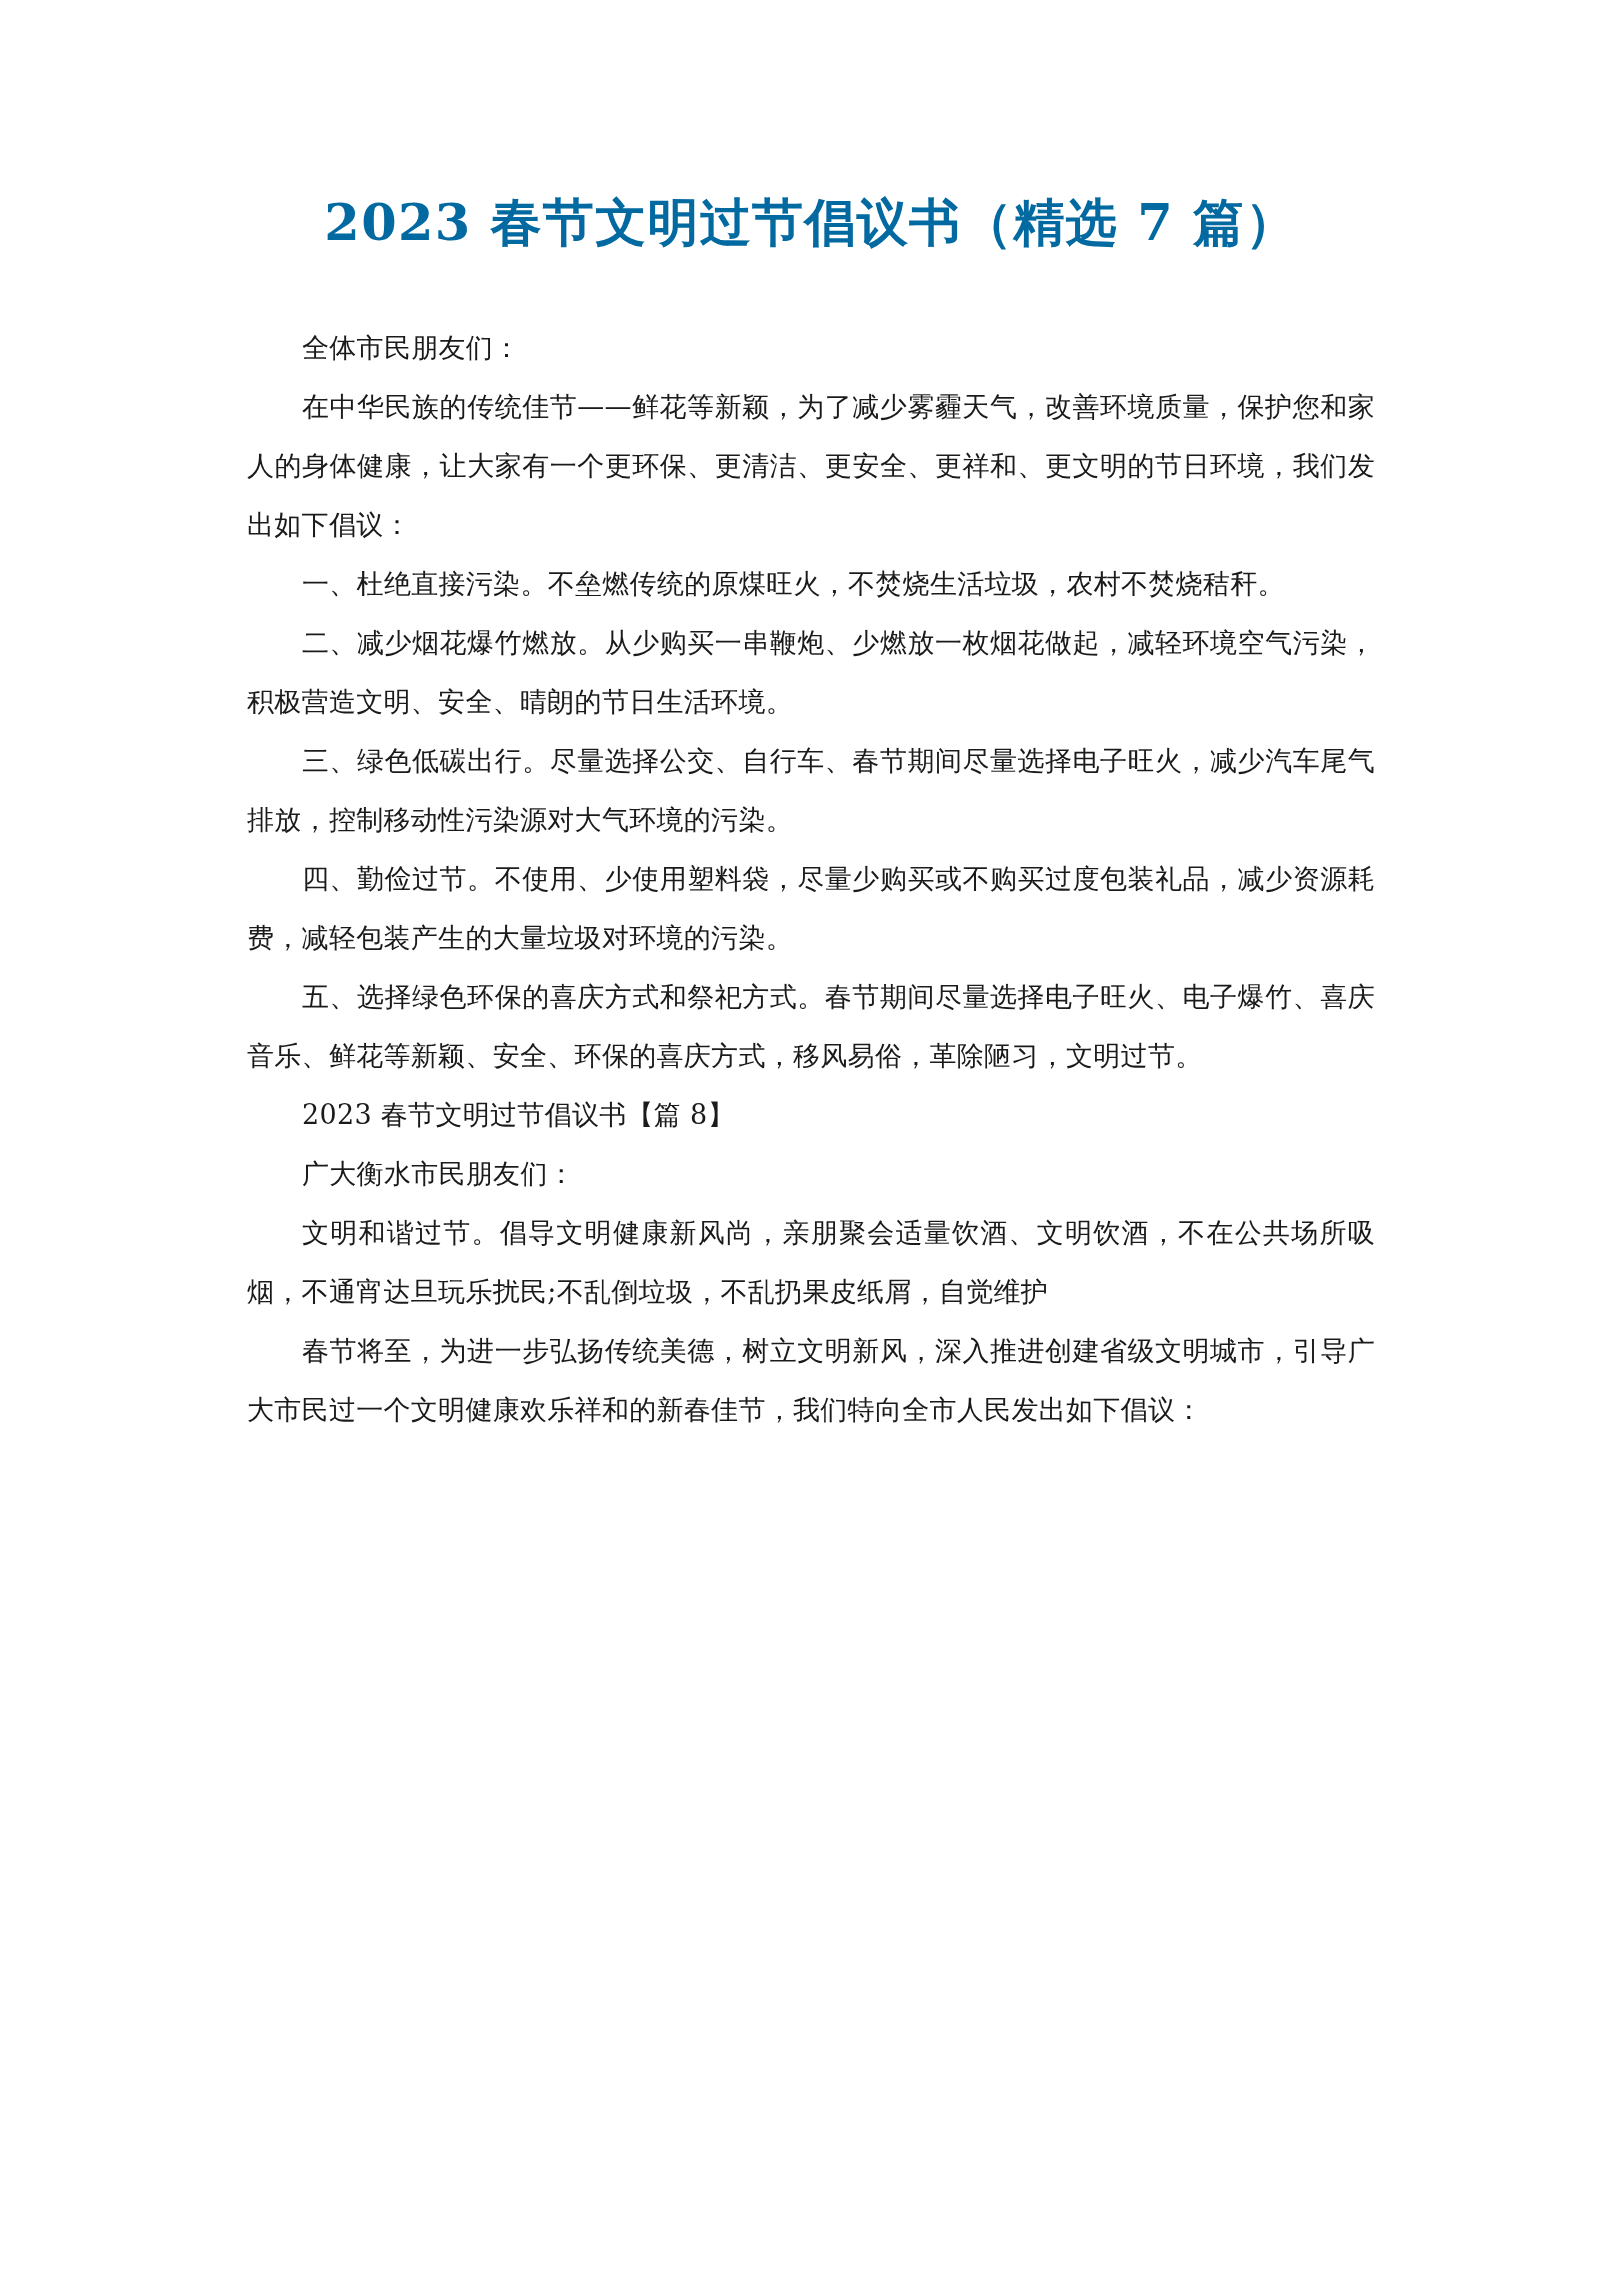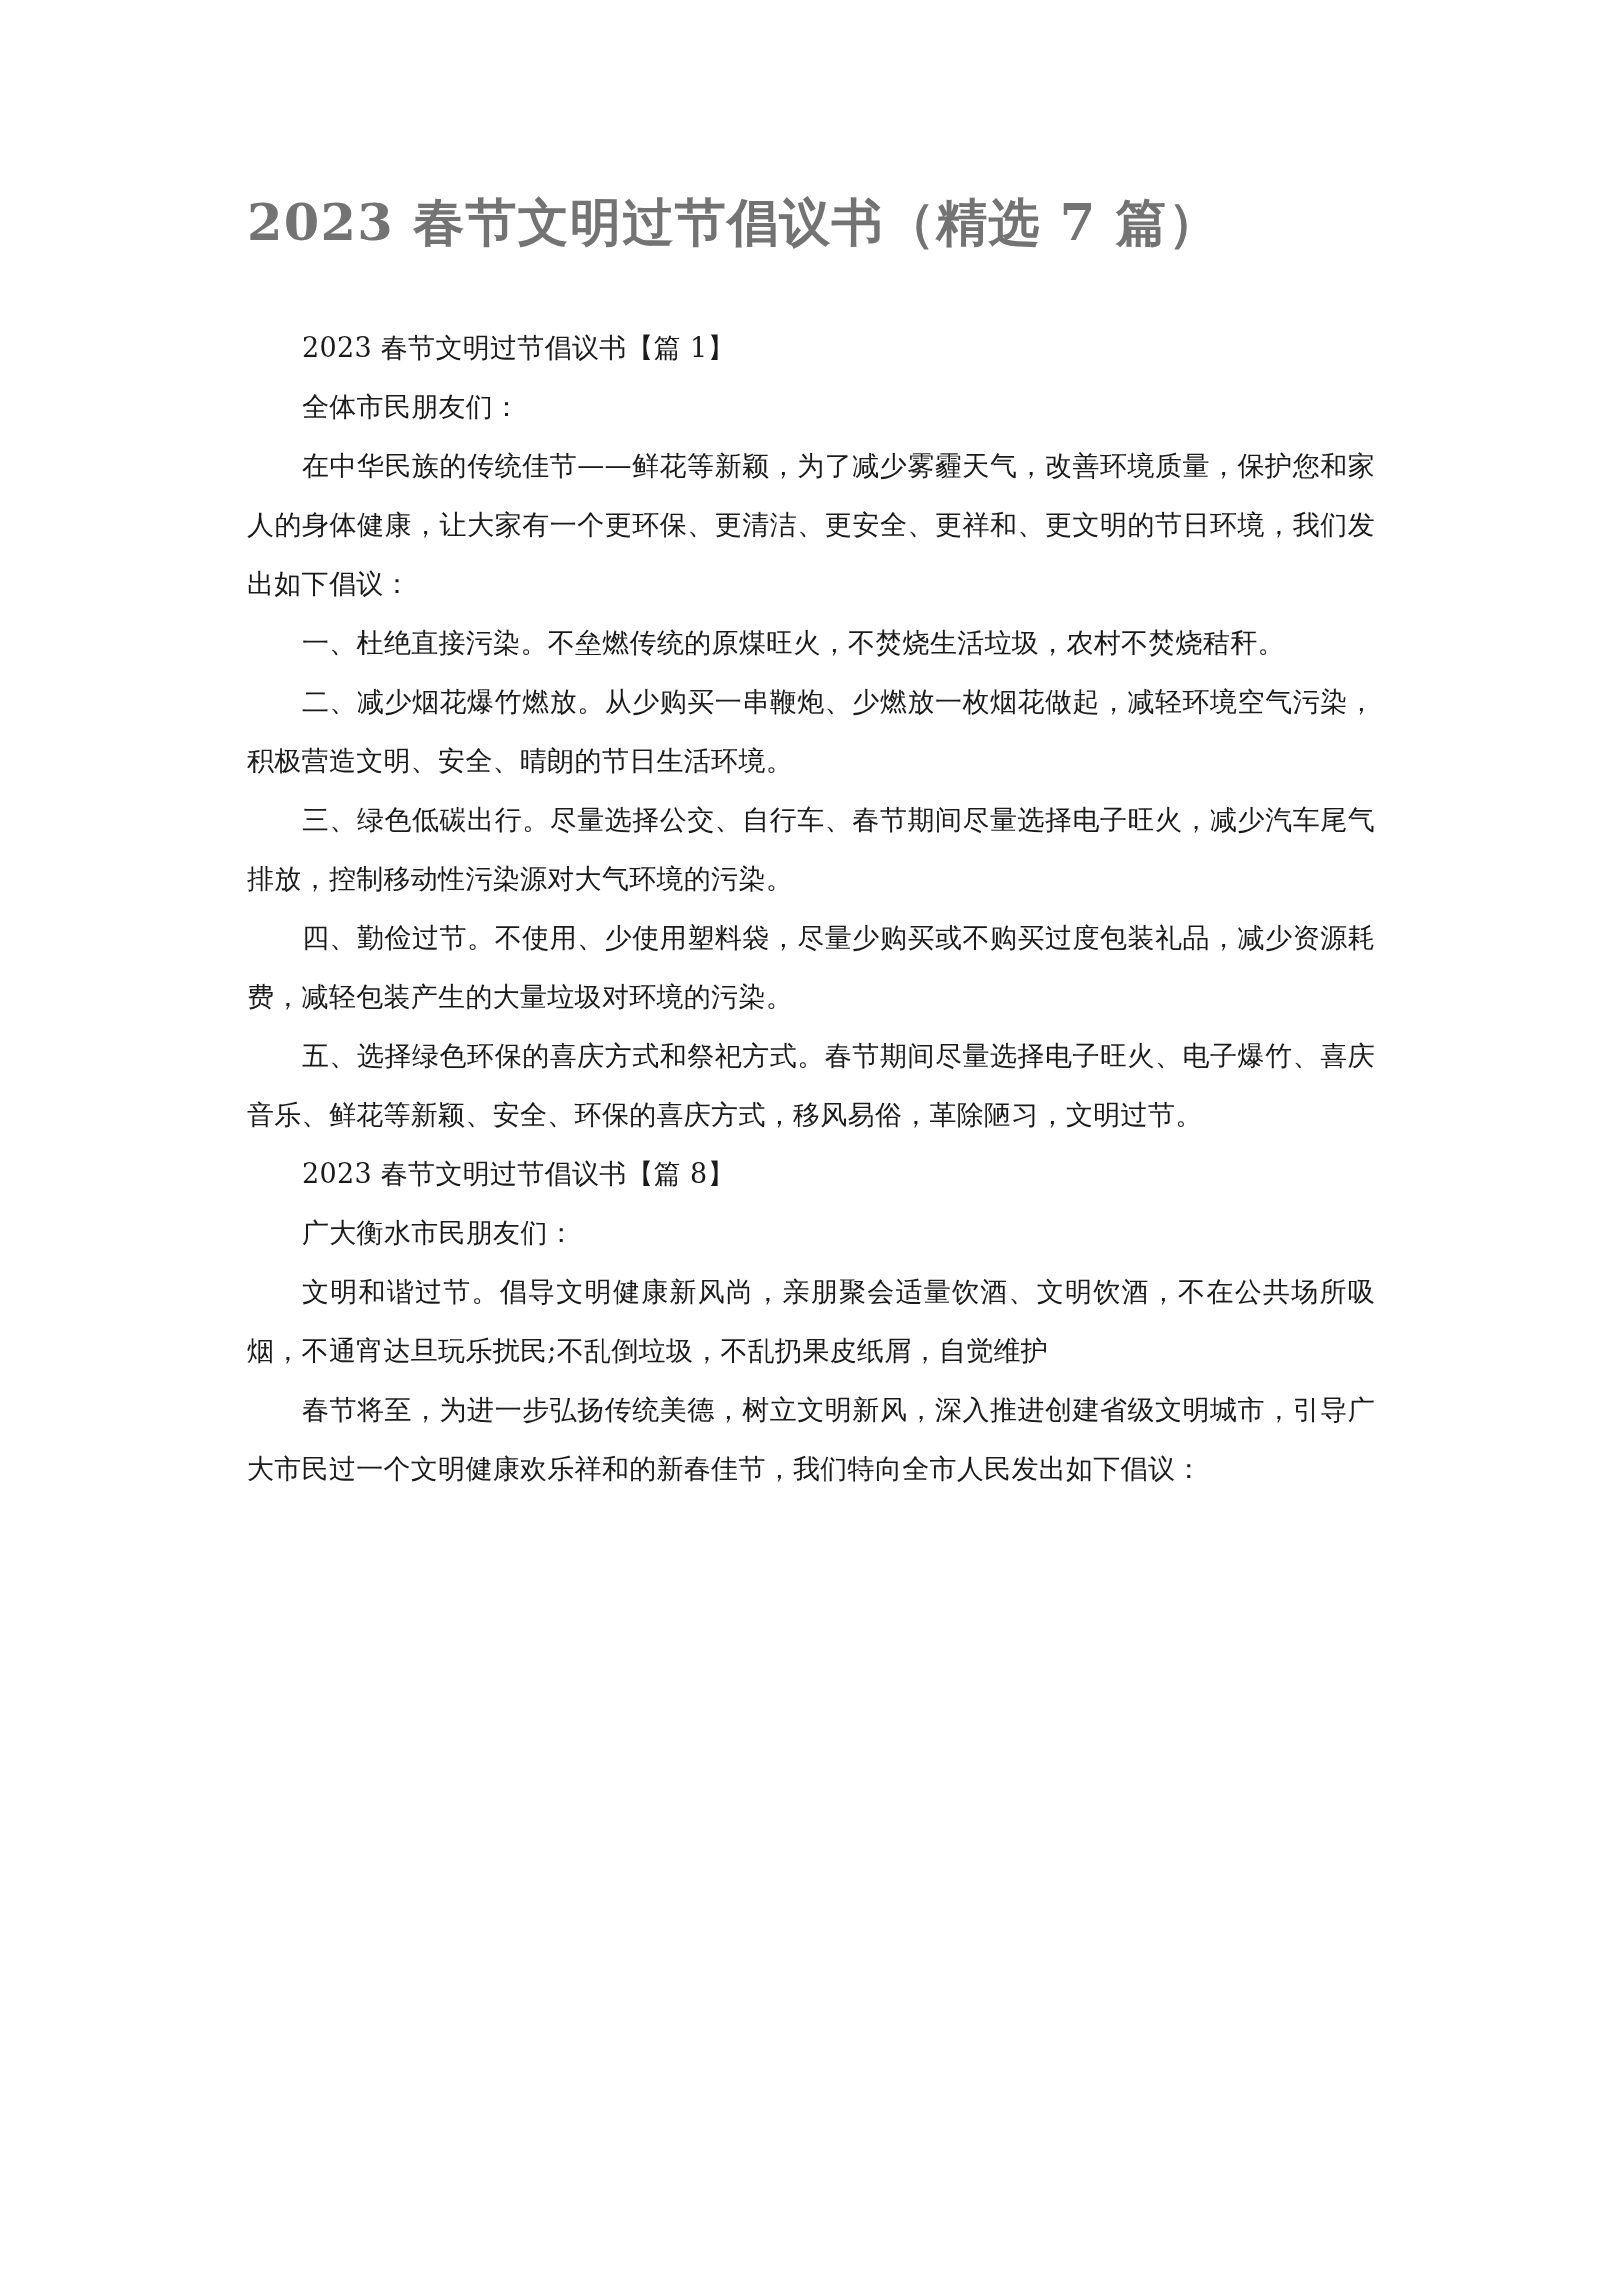--- a/index.html
+++ b/index.html
@@ -20,26 +20,27 @@
   }
   .content {
     position: absolute;
     left: 247px;
     top: 0;
     width: 1128px;
   }
   .doc-title {
     font-size: 51px;
     font-weight: 700;
+    text-align: center;
     letter-spacing: 1.3px;
     line-height: 1.25;
     margin: 0;
     padding-top: 191px;
     padding-bottom: 0;
-    color: #737373;
+    color: #0369a1;
     white-space: pre;
   }
   .body-block {
     margin-top: 63px;
   }
   p.para {
     font-size: 27px;
     line-height: 59px;
     margin: 0 0 0 0;
     text-align: justify;
@@ -56,21 +57,20 @@
 </head>
 <body>
 
 <div class="page">
   <div class="content">
 
     <h1 class="doc-title">2023 春节文明过节倡议书（精选 7 篇）</h1>
 
     <div class="body-block">
 
-      <p class="para heading-line">2023 春节文明过节倡议书【篇 1】</p>
 
       <p class="para">全体市民朋友们：</p>
 
       <p class="para">在中华民族的传统佳节——鲜花等新颖，为了减少雾霾天气，改善环境质量，保护您和家人的身体健康，让大家有一个更环保、更清洁、更安全、更祥和、更文明的节日环境，我们发出如下倡议：</p>
 
       <p class="para">一、杜绝直接污染。不垒燃传统的原煤旺火，不焚烧生活垃圾，农村不焚烧秸秆。</p>
 
       <p class="para">二、减少烟花爆竹燃放。从少购买一串鞭炮、少燃放一枚烟花做起，减轻环境空气污染，积极营造文明、安全、晴朗的节日生活环境。</p>
 
       <p class="para">三、绿色低碳出行。尽量选择公交、自行车、春节期间尽量选择电子旺火，减少汽车尾气排放，控制移动性污染源对大气环境的污染。</p>

